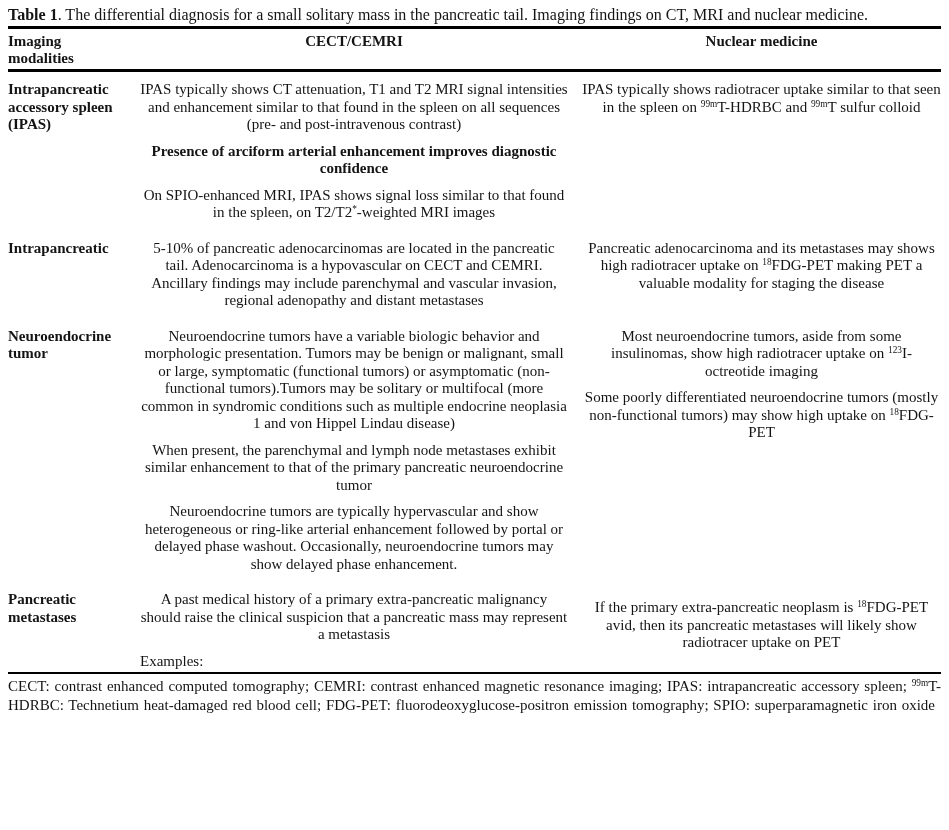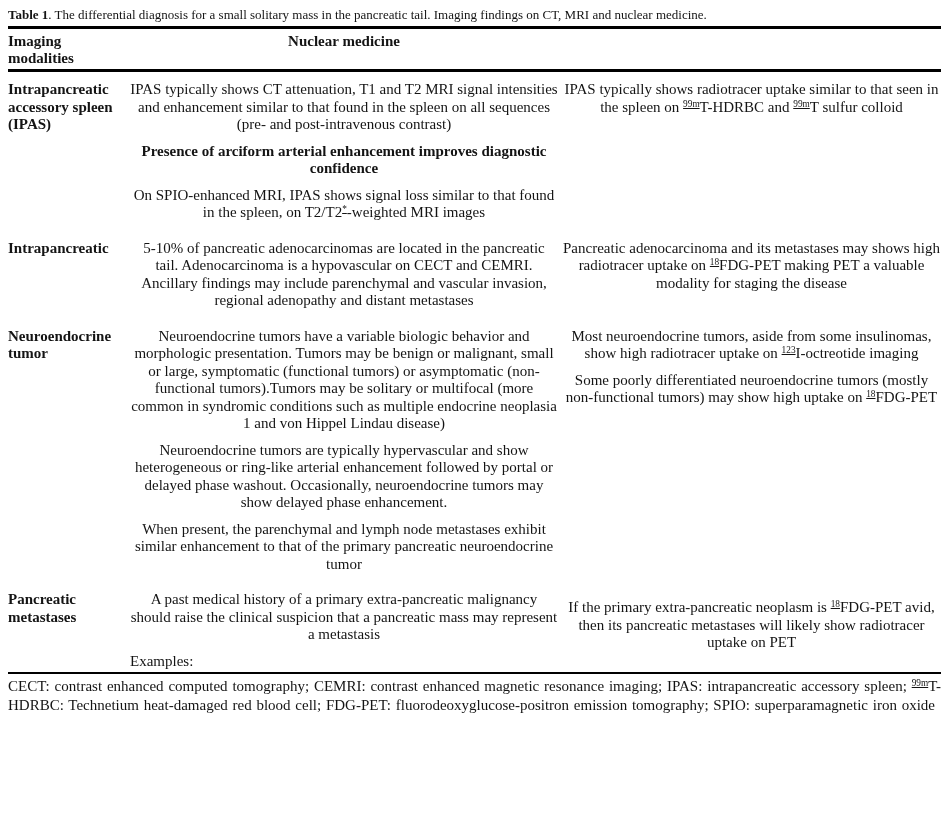--- a/index.html
+++ b/index.html
@@ -5,70 +5,71 @@
   * { margin: 0; padding: 0; box-sizing: border-box; }
   html, body { background: #ffffff; }
   body {
     width: 949px; height: 830px; overflow: hidden;
     font-family: "Liberation Serif", serif;
     color: #141414;
   }
   .page { padding: 5px 8px 0 8px; }
 
   .caption {
-    font-size: 13px; line-height: 19px;
+    font-size: 16px; line-height: 19px;
     padding-bottom: 2px;
     border-bottom: 3px solid #000;
     white-space: nowrap;
   }
 
   .grid3 {
     display: grid;
     grid-template-columns: 118px 428px 1fr;
-    column-gap: 4px;
+    column-gap: 14px;
   }
 
   .thead {
     border-bottom: 3px solid #000;
     padding: 4px 0 2px 0;
     font-size: 15px; line-height: 17px;
   }
 
   .tbody { border-bottom: 2px solid #000; }
   .row { margin-top: 9px; }
   .row:last-child .cell p:last-child { margin-bottom: 2px; margin-top: 8px; }
 
   .cell { font-size: 15px; line-height: 17.5px; }
   .cell p { margin: 0 0 9px 0; }
 
   .b { font-weight: bold; }
   .c { text-align: center; }
   .j { text-align: justify; }
   .ul { }
 
-  sup { font-size: 0.62em; line-height: 0; vertical-align: 0.5em; text-decoration: underline; }
+  sup { font-size: 0.62em; line-height: 0; vertical-align: 0.5em; }
 
   .footnote {
     font-size: 15px; line-height: 19px;
     text-align: justify;
     padding-top: 3px;
     word-spacing: 1px;
   }
 </style>
 </head>
 <body>
 
 <div class="page">
 
   <div class="caption">
     <span class="b">Table 1</span><span>. The differential diagnosis for a small solitary mass in the pancreatic tail. Imaging findings on CT, MRI and nuclear medicine.</span>
   </div>
 
   <div class="grid3 thead">
     <div class="b">Imaging modalities</div>
+    <div class="b c">CECT/CEMRI</div>
     <div class="b c">Nuclear medicine</div>
   </div>
 
   <div class="tbody">
 
     <div class="grid3 row">
       <div class="cell b">Intrapancreatic accessory spleen (IPAS)</div>
       <div class="cell">
         <p class="c">IPAS typically shows CT attenuation, T1 and T2 MRI signal intensities and enhancement similar to that found in the spleen on all sequences (pre- and post-intravenous contrast)</p>
         <p class="c b">Presence of arciform arterial enhancement improves diagnostic confidence</p>
@@ -86,22 +87,22 @@
       </div>
       <div class="cell">
         <p class="c">Pancreatic adenocarcinoma and its metastases may shows high radiotracer uptake on <sup>18</sup>FDG-PET making PET a valuable modality for staging the disease</p>
       </div>
     </div>
 
     <div class="grid3 row">
       <div class="cell b">Neuroendocrine tumor</div>
       <div class="cell">
         <p class="c">Neuroendocrine tumors have a variable biologic behavior and morphologic presentation. Tumors may be benign or malignant, small or large, symptomatic (functional tumors) or asymptomatic (non-functional tumors).Tumors may be solitary or multifocal (more common in syndromic conditions such as multiple endocrine neoplasia 1 and von Hippel Lindau disease)</p>
+        <p class="c">When present, the parenchymal and lymph node metastases exhibit similar enhancement to that of the primary pancreatic neuroendocrine tumor</p>
         <p class="c">Neuroendocrine tumors are typically hypervascular and show heterogeneous or ring-like arterial enhancement followed by portal or delayed phase washout. Occasionally, neuroendocrine tumors may show delayed phase enhancement.</p>
-        <p class="c">When present, the parenchymal and lymph node metastases exhibit similar enhancement to that of the primary pancreatic neuroendocrine tumor</p>
       </div>
       <div class="cell">
         <p class="c">Most neuroendocrine tumors, aside from some insulinomas, show high radiotracer uptake on <sup>123</sup>I-octreotide imaging</p>
         <p class="c">Some poorly differentiated neuroendocrine tumors (mostly non-functional tumors) may show high uptake on <sup>18</sup>FDG-PET</p>
       </div>
     </div>
 
     <div class="grid3 row">
       <div class="cell b">Pancreatic metastases</div>
       <div class="cell">

